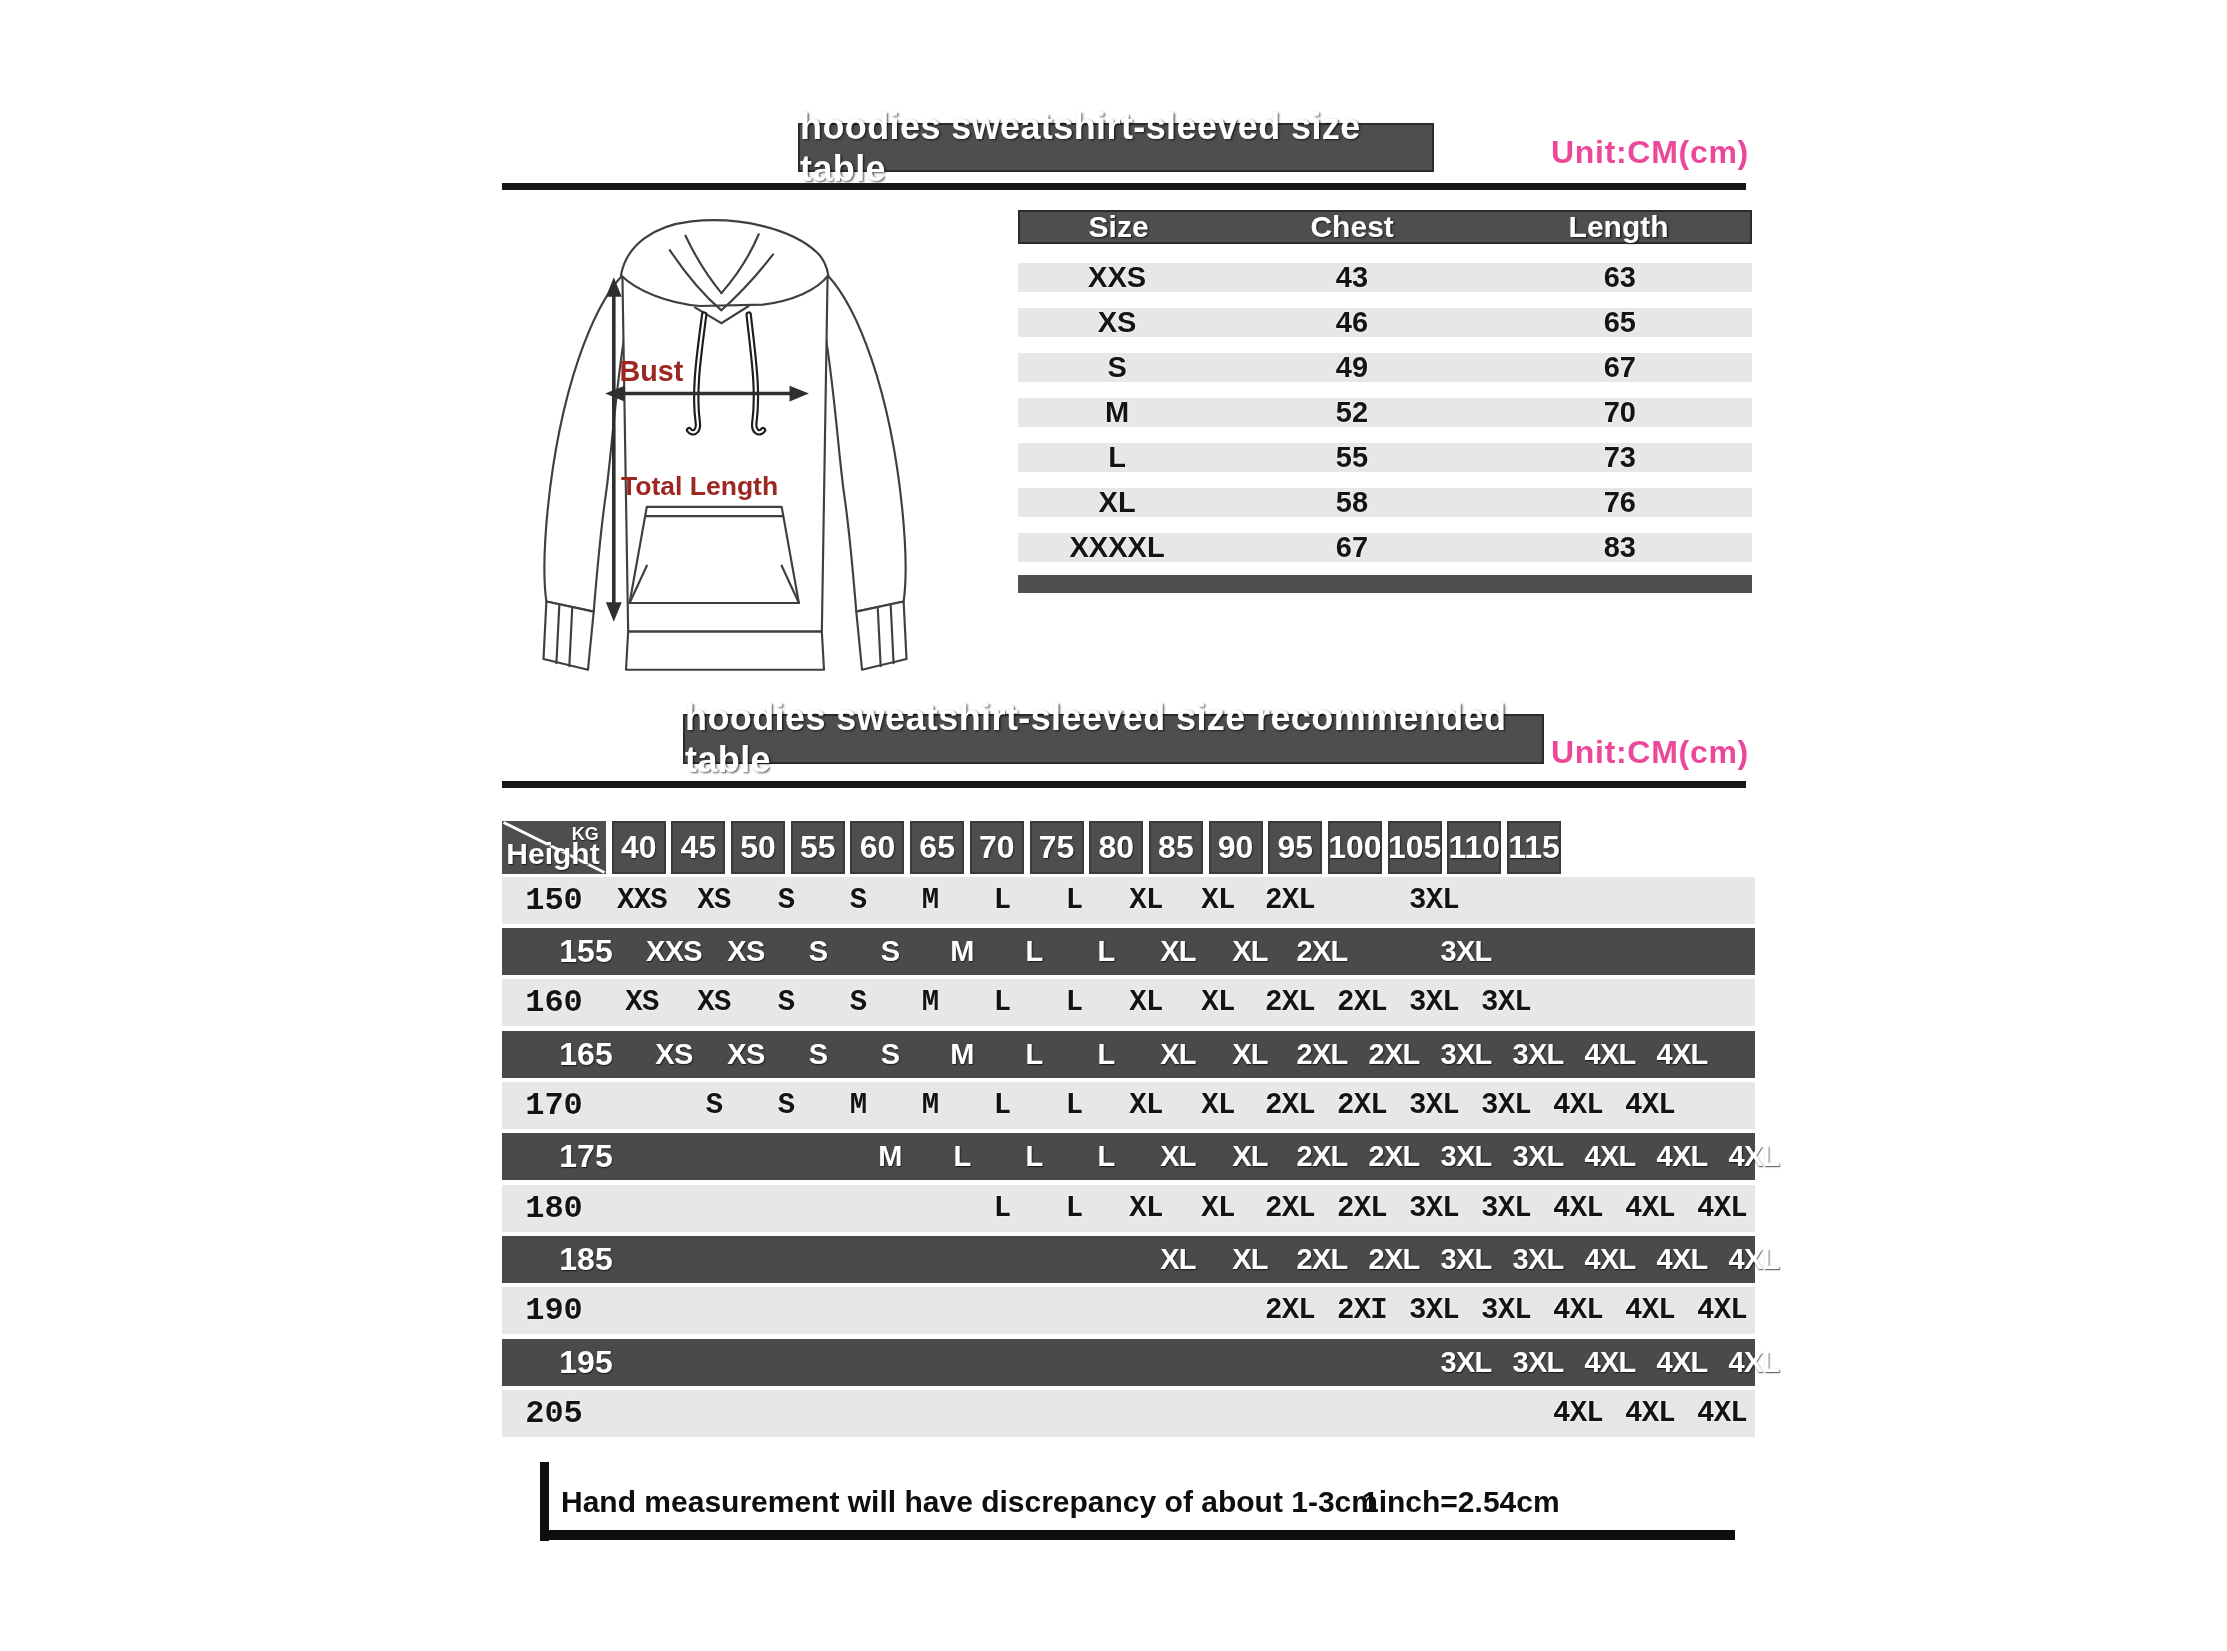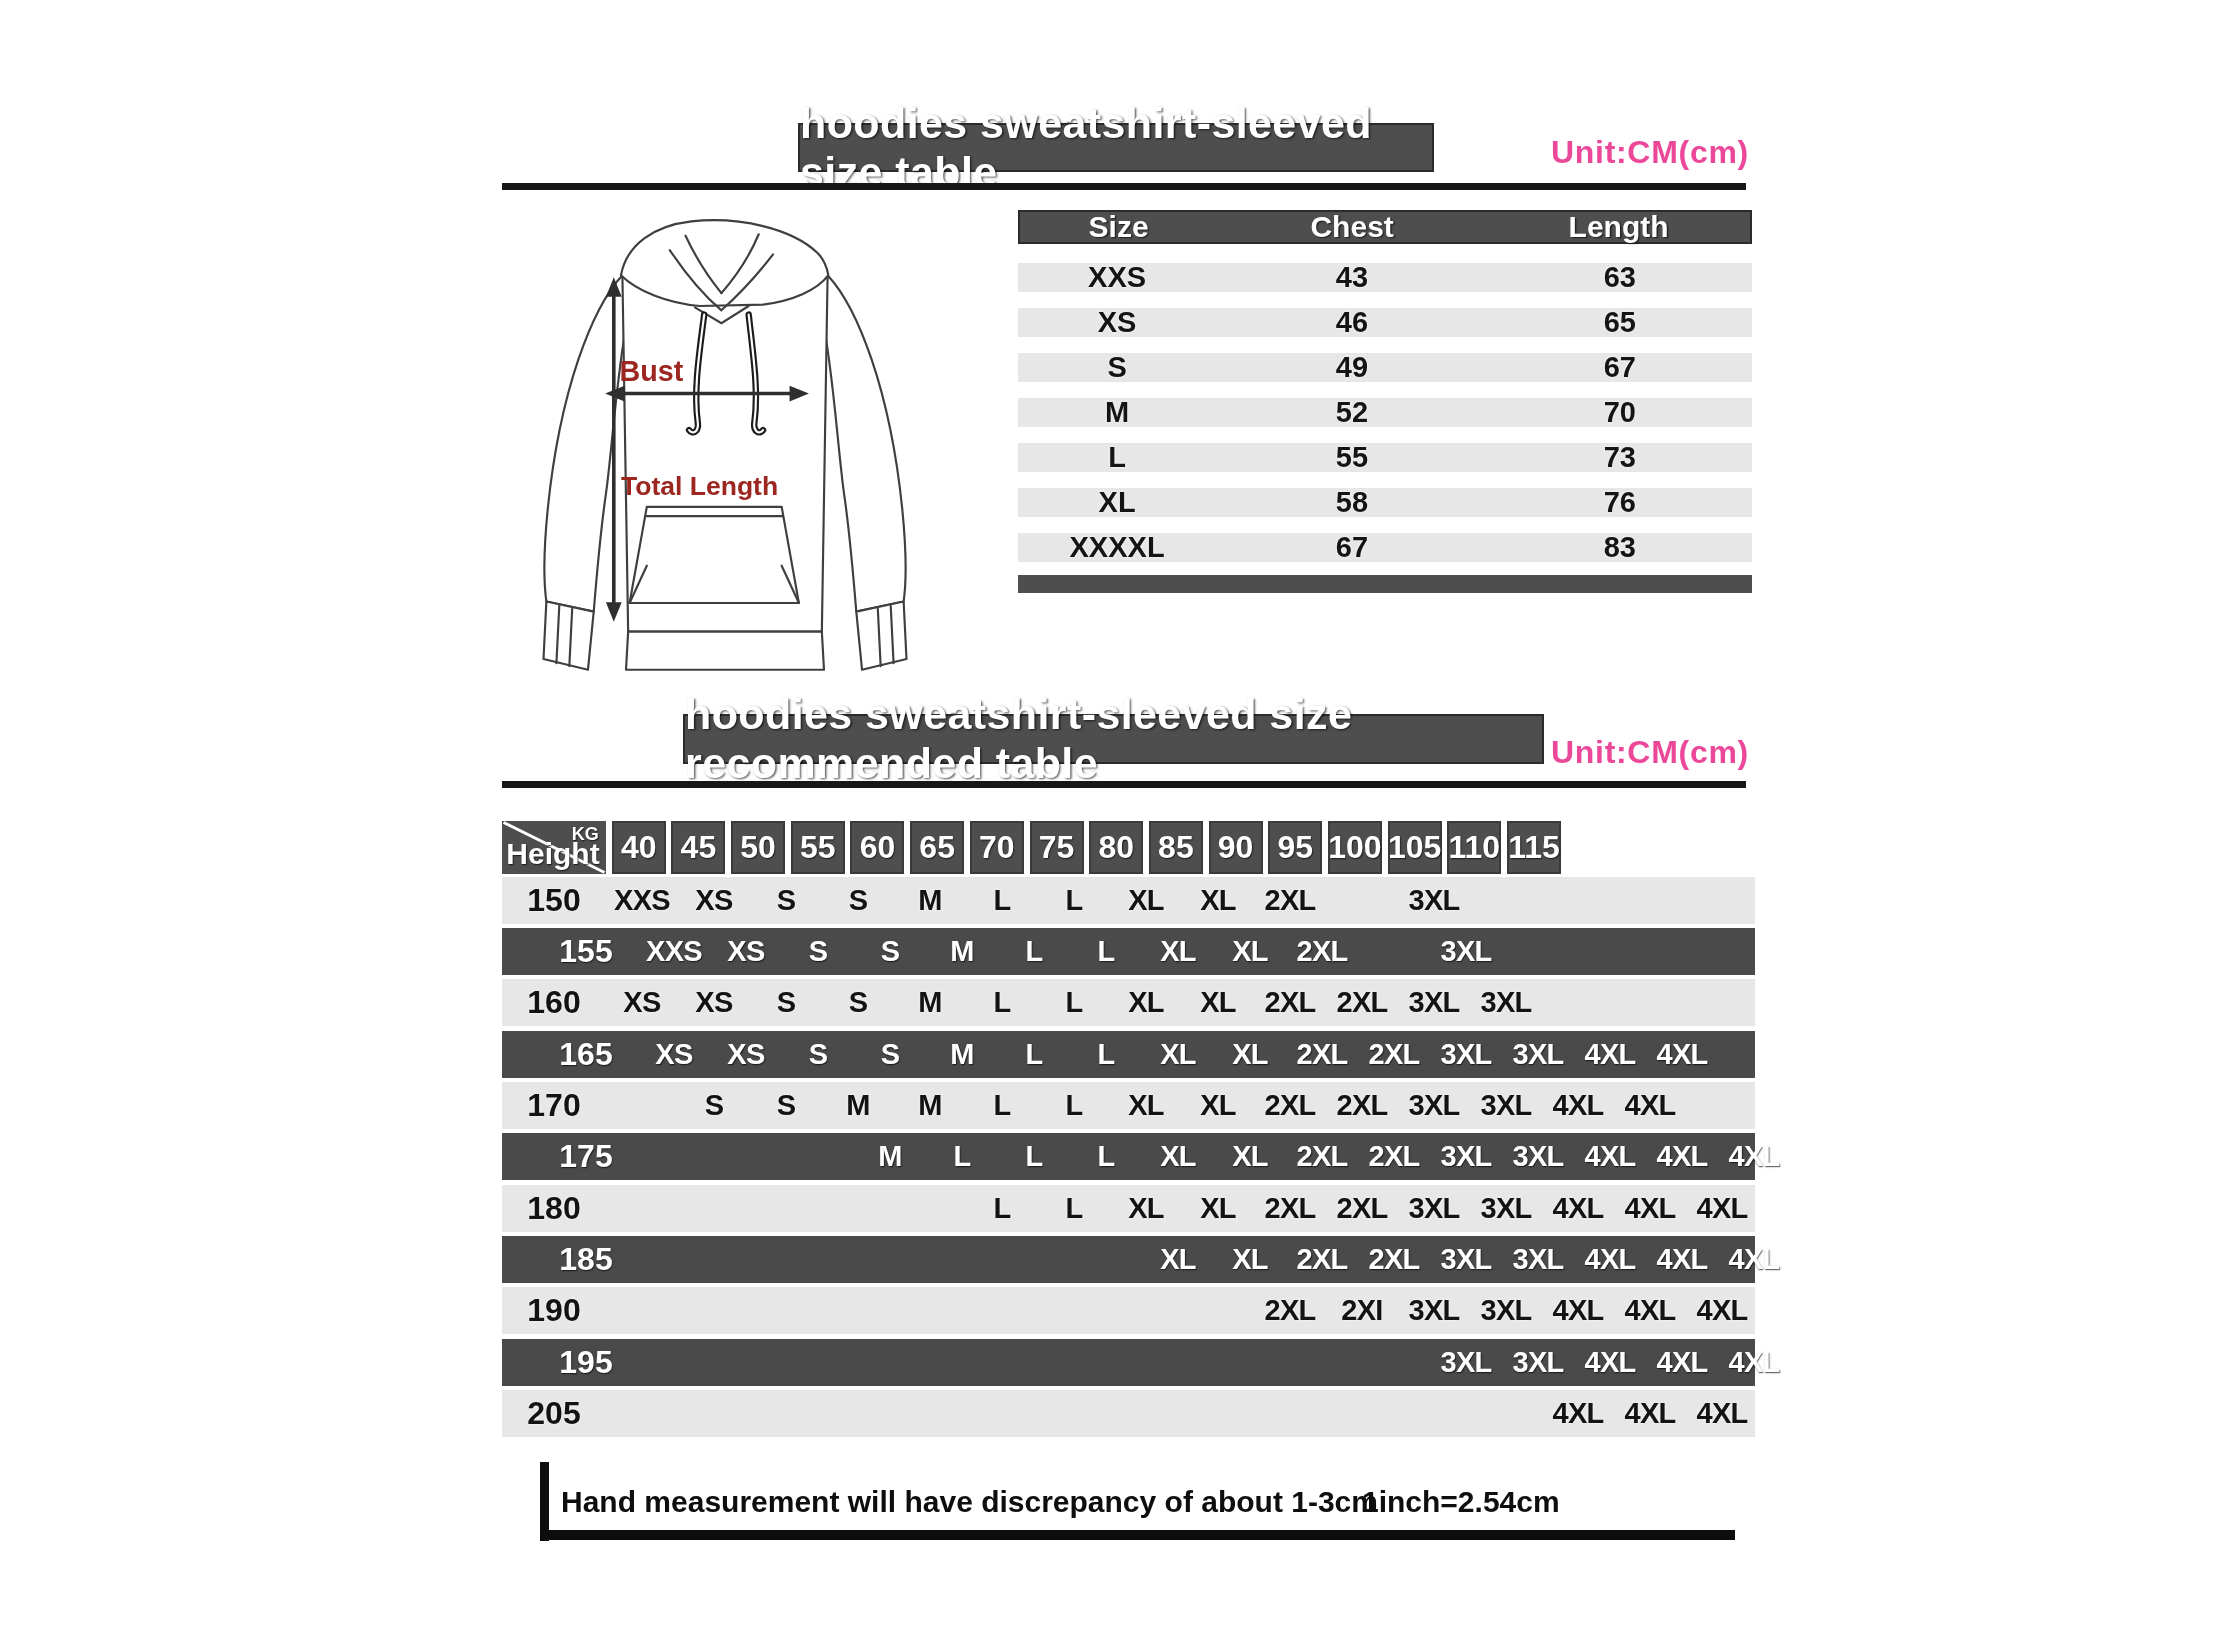--- a/index.html
+++ b/index.html
@@ -14,21 +14,21 @@
   }
   .abs{position:absolute;}
 
   
   .title-bar{
     background:#4e4e4e;
     border:2.9px solid #2b2b2b;
     box-sizing:border-box;
     display:flex;align-items:center;justify-content:center;
     color:#ffffff;
-    font-size:43px;
+    font-size:36px;
     text-shadow:1.4px 1.4px 2.2px rgba(0,0,0,.65);
     letter-spacing:0.4px;
   }
   .unit-label{
     font-size:32px;
     color:#ec4899;
     letter-spacing:0.7px;
     white-space:nowrap;
   }
   .rule{background:#171717;}
@@ -63,21 +63,21 @@
   .mx-corner .kg{position:absolute;top:2.9px;right:7.2px;font-size:18px;text-shadow:0.7px 0.7px 1.4px rgba(0,0,0,.7);}
   .mx-corner .hgt{position:absolute;bottom:2.9px;left:4.3px;font-size:30px;text-shadow:0.7px 0.7px 1.4px rgba(0,0,0,.7);}
   .mx-box{
     width:54px;height:53px;margin-left:5.7px;flex:0 0 auto;
     background:#4e4e4e;border:2.2px solid #3a3a3a;box-sizing:border-box;
     display:flex;align-items:center;justify-content:center;
     color:#fff;font-size:32px;text-shadow:0.7px 1.4px 1.4px rgba(0,0,0,.7);
   }
   #matrix-rows{margin-top:2.9px;}
   .mx-row{display:flex;height:47px;margin-bottom:4.3px;align-items:center;}
-  .mx-row.light{background:#e7e7e7;color:#131313;}
+  .mx-row.light{background:#e7e7e7;color:#131313;font-family:Liberation Mono, monospace;}
   .mx-row.light .mx-cell,.mx-row.light .mx-label{text-shadow:0 0 2.2px #ffffff;}
   .mx-row.dark{background:#4a4a4a;color:#ffffff;padding-left:32px;}
   .mx-row.dark .mx-cell,.mx-row.dark .mx-label{text-shadow:0.7px 1.4px 1.4px rgba(0,0,0,.7);}
   .mx-label{width:104px;flex:0 0 auto;text-align:center;font-size:32px;}
   .mx-cell{width:72px;flex:0 0 auto;text-align:center;font-size:29px;letter-spacing:-0.7px;}
 
   
   .foot-text{font-size:30px;color:#0e0e0e;white-space:nowrap;}
 
   

